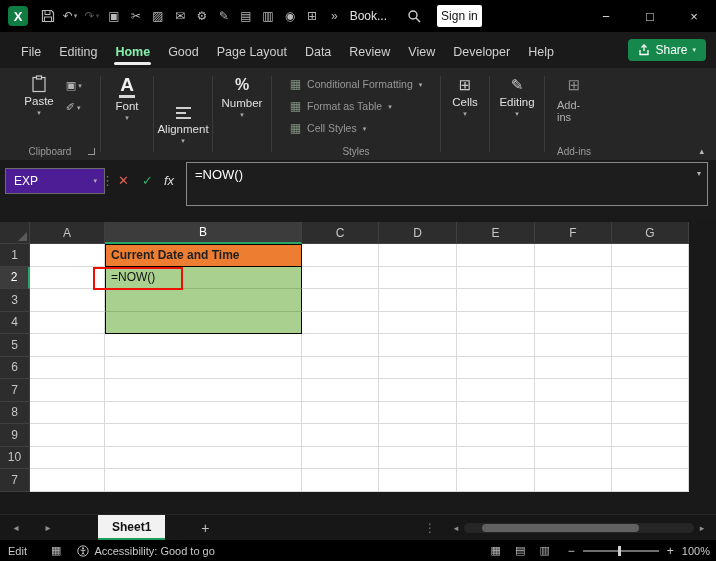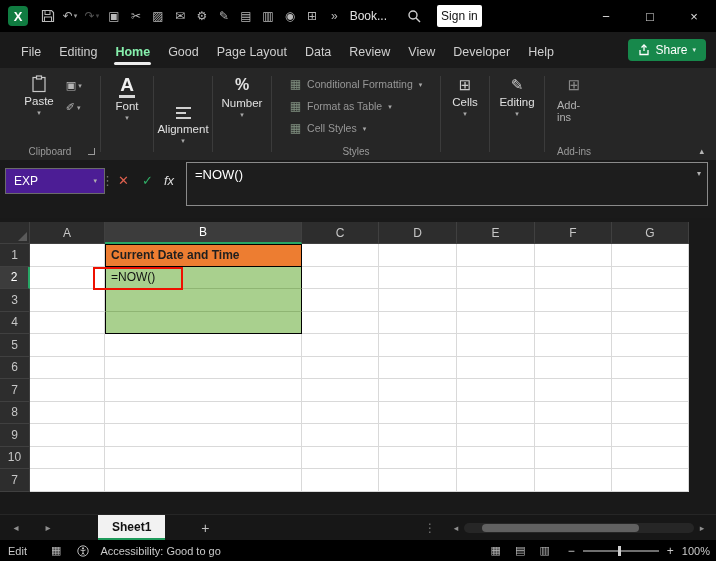--- a/index.html
+++ b/index.html
@@ -111,21 +111,21 @@
   .hscroll{display:flex;align-items:center;width:262px;margin-right:6px;}
   .hs-arrow{color:#8f8f8f;font-size:9px;width:16px;text-align:center;}
   .hs-track{flex:1;height:10px;background:#262626;border-radius:5px;position:relative;}
   .hs-thumb{position:absolute;left:8%;width:68%;top:1px;bottom:1px;background:#616161;border-radius:4px;}
 
   
   .statusbar{position:absolute;top:540px;left:0;right:0;height:21px;background:#000;
              display:flex;align-items:center;color:#c9c9c9;font-size:11px;}
   .sb-mode{margin-left:8px;}
   .macro-ic{margin-left:24px;font-size:11px;color:#b8b8b8;}
-  .acc{display:flex;align-items:center;gap:11px;margin-left:16px;justify-content:space-between;}
+  .acc{display:flex;align-items:center;gap:5px;margin-left:16px;justify-content:space-between;}
   .views{margin-left:auto;display:flex;gap:14px;font-size:11px;color:#b8b8b8;}
   .zoom{display:flex;align-items:center;gap:8px;margin:0 8px 0 18px;}
   .zoom-track{width:76px;height:2px;background:#6e6e6e;position:relative;}
   .zoom-thumb{position:absolute;left:46%;top:-4px;width:3px;height:10px;background:#cfcfcf;}
   .zoom-sign{font-size:12px;color:#c9c9c9;}
   .zoom-label{margin-right:6px;}
   svg{display:block;}
 </style>
 </head>
 <body>

